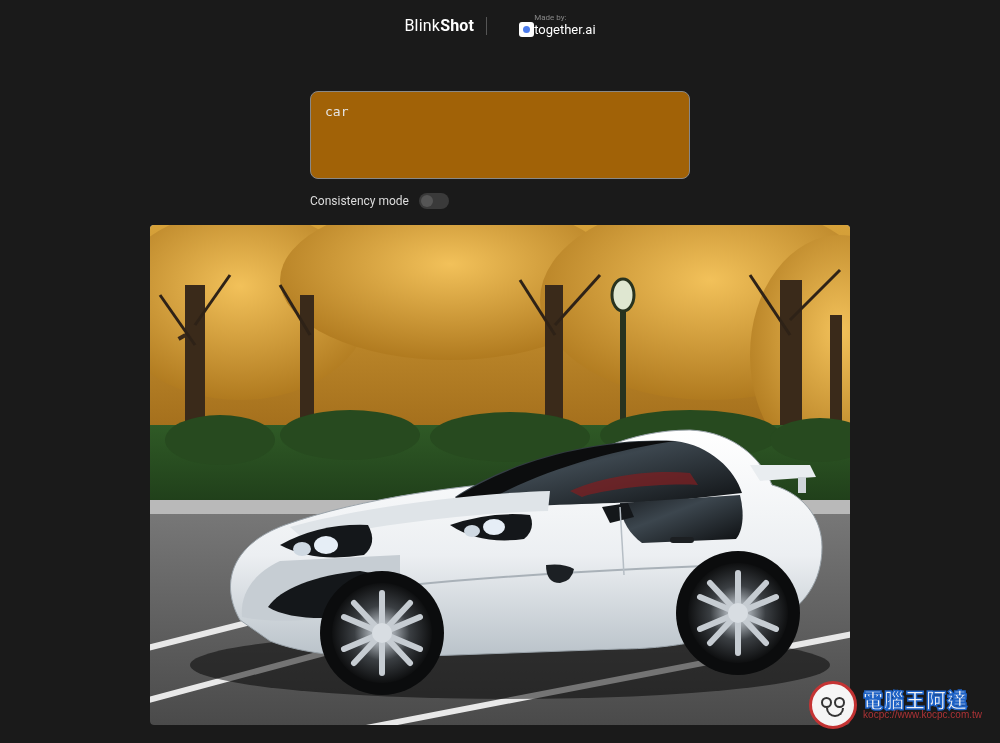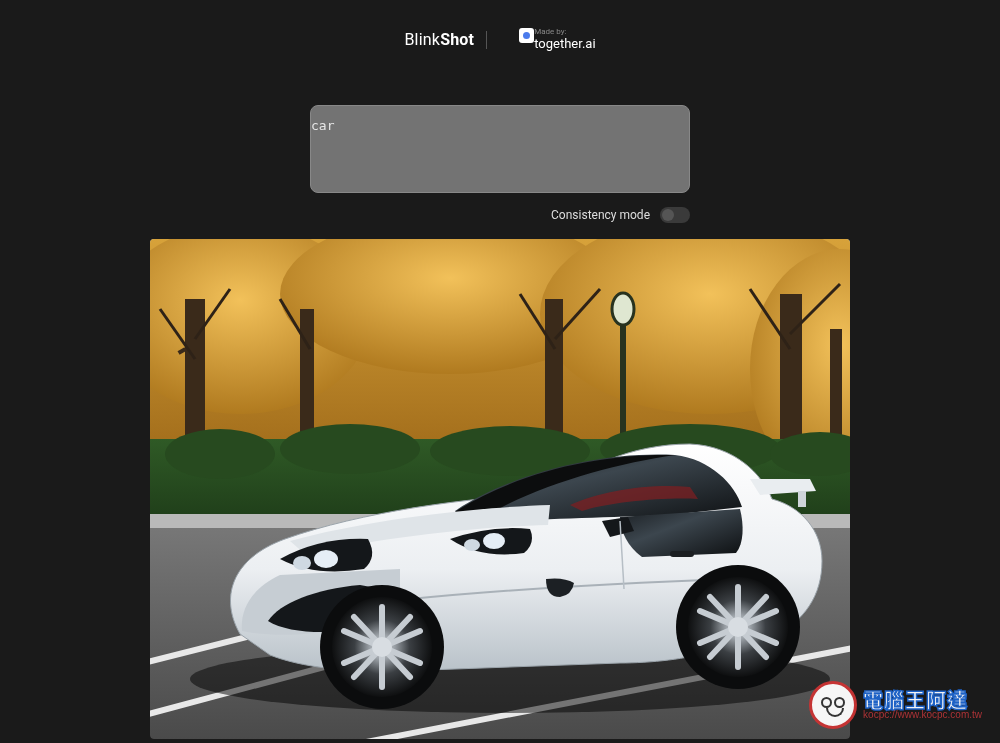--- a/index.html
+++ b/index.html
@@ -12,64 +12,63 @@
     color: #fff;
     overflow: hidden;
   }
   .header {
     display: flex;
     justify-content: center;
     align-items: center;
     gap: 12px;
     padding-top: 14px;
     padding-bottom: 14px;
-    margin-top: 14px;
   }
   .logo-blink { font-size: 16px; font-weight: 400; letter-spacing: .2px; }
   .logo-shot  { font-weight: 700; }
   .divider {
     width: 1px; height: 18px; background: #555;
   }
   .together {
-    display: flex; align-items: flex-start; 
+    display: flex; align-items: flex-end; 
     font-size: 10px; line-height: 1.1; padding-left: 20px;
   }
   .together-icon {
     width: 15px; height: 15px; background:#fff; border-radius:3px;
     display:flex; align-items:center; justify-content:center;
   }
   .together-icon::after{
     content:""; width:7px; height:7px; border-radius:50%; background:#4b7bec;
   }
   .together-text { display:flex; flex-direction:column; }
   .made-by { color:#888; font-size:8px; }
   .together-ai { color:#fff; font-size:13px; }
 
   .prompt-wrap {
     width: 380px;
     margin: 40px auto 10px auto;
   }
   .prompt-box {
     width: 100%;
     height: 88px;
-    background: #737373;
+    background: #a16207;
     border: 1px solid #888;
     border-radius: 8px;
-    padding: 12px 0;
+    padding: 12px 14px;
     box-sizing: border-box;
     color: #e6e6e6;
     font-family: ui-monospace, "SF Mono", Menlo, Consolas, monospace;
     font-size: 13px;
     resize: none;
     outline: none;
   }
   .controls {
     width: 380px;
     margin: 8px auto 16px auto;
-    display:flex; justify-content:flex-end; align-items:center; gap:10px;
+    display:flex; justify-content:flex-start; align-items:center; gap:10px;
     font-size: 12px; color:#ddd;
   }
   .toggle {
     width: 30px; height: 16px; background:#3a3a3a; border-radius: 10px; position:relative; cursor:pointer;
   }
   .toggle::after{
     content:""; position:absolute; left:2px; top:2px; width:12px; height:12px; border-radius:50%; background:#555;
   }
 
   .image-area {

